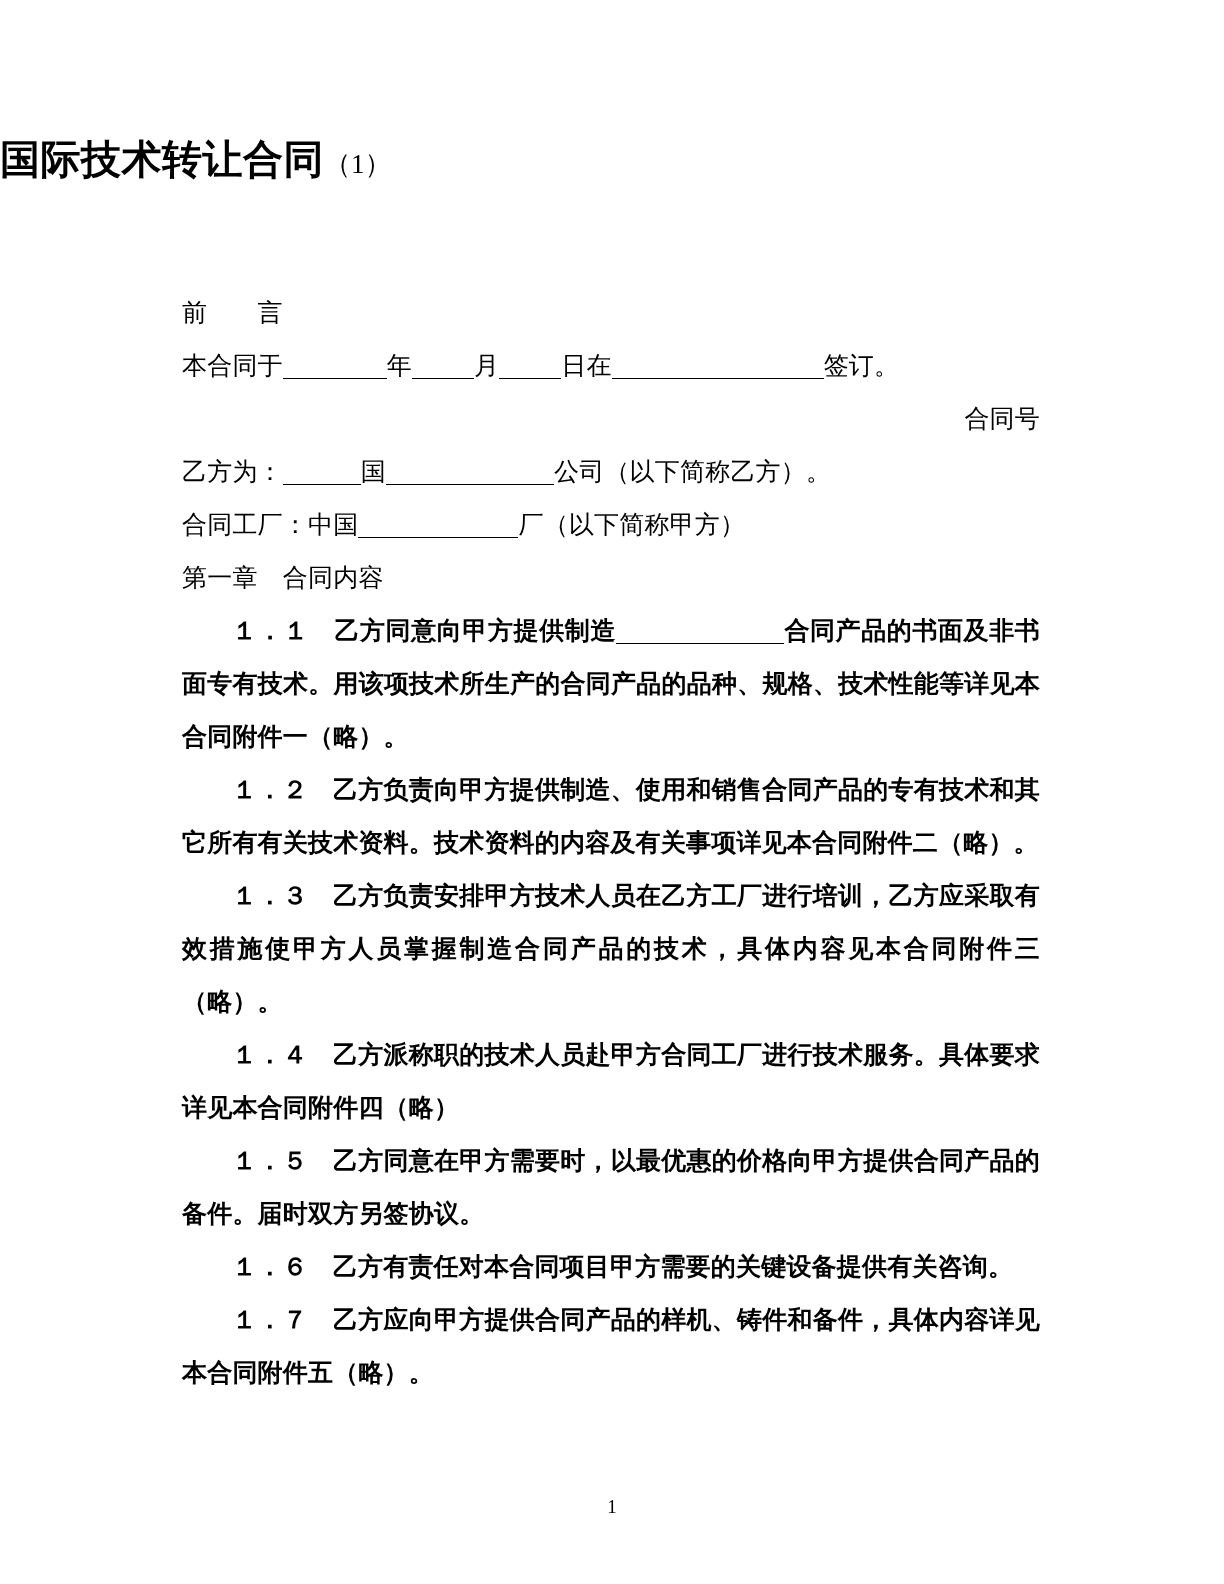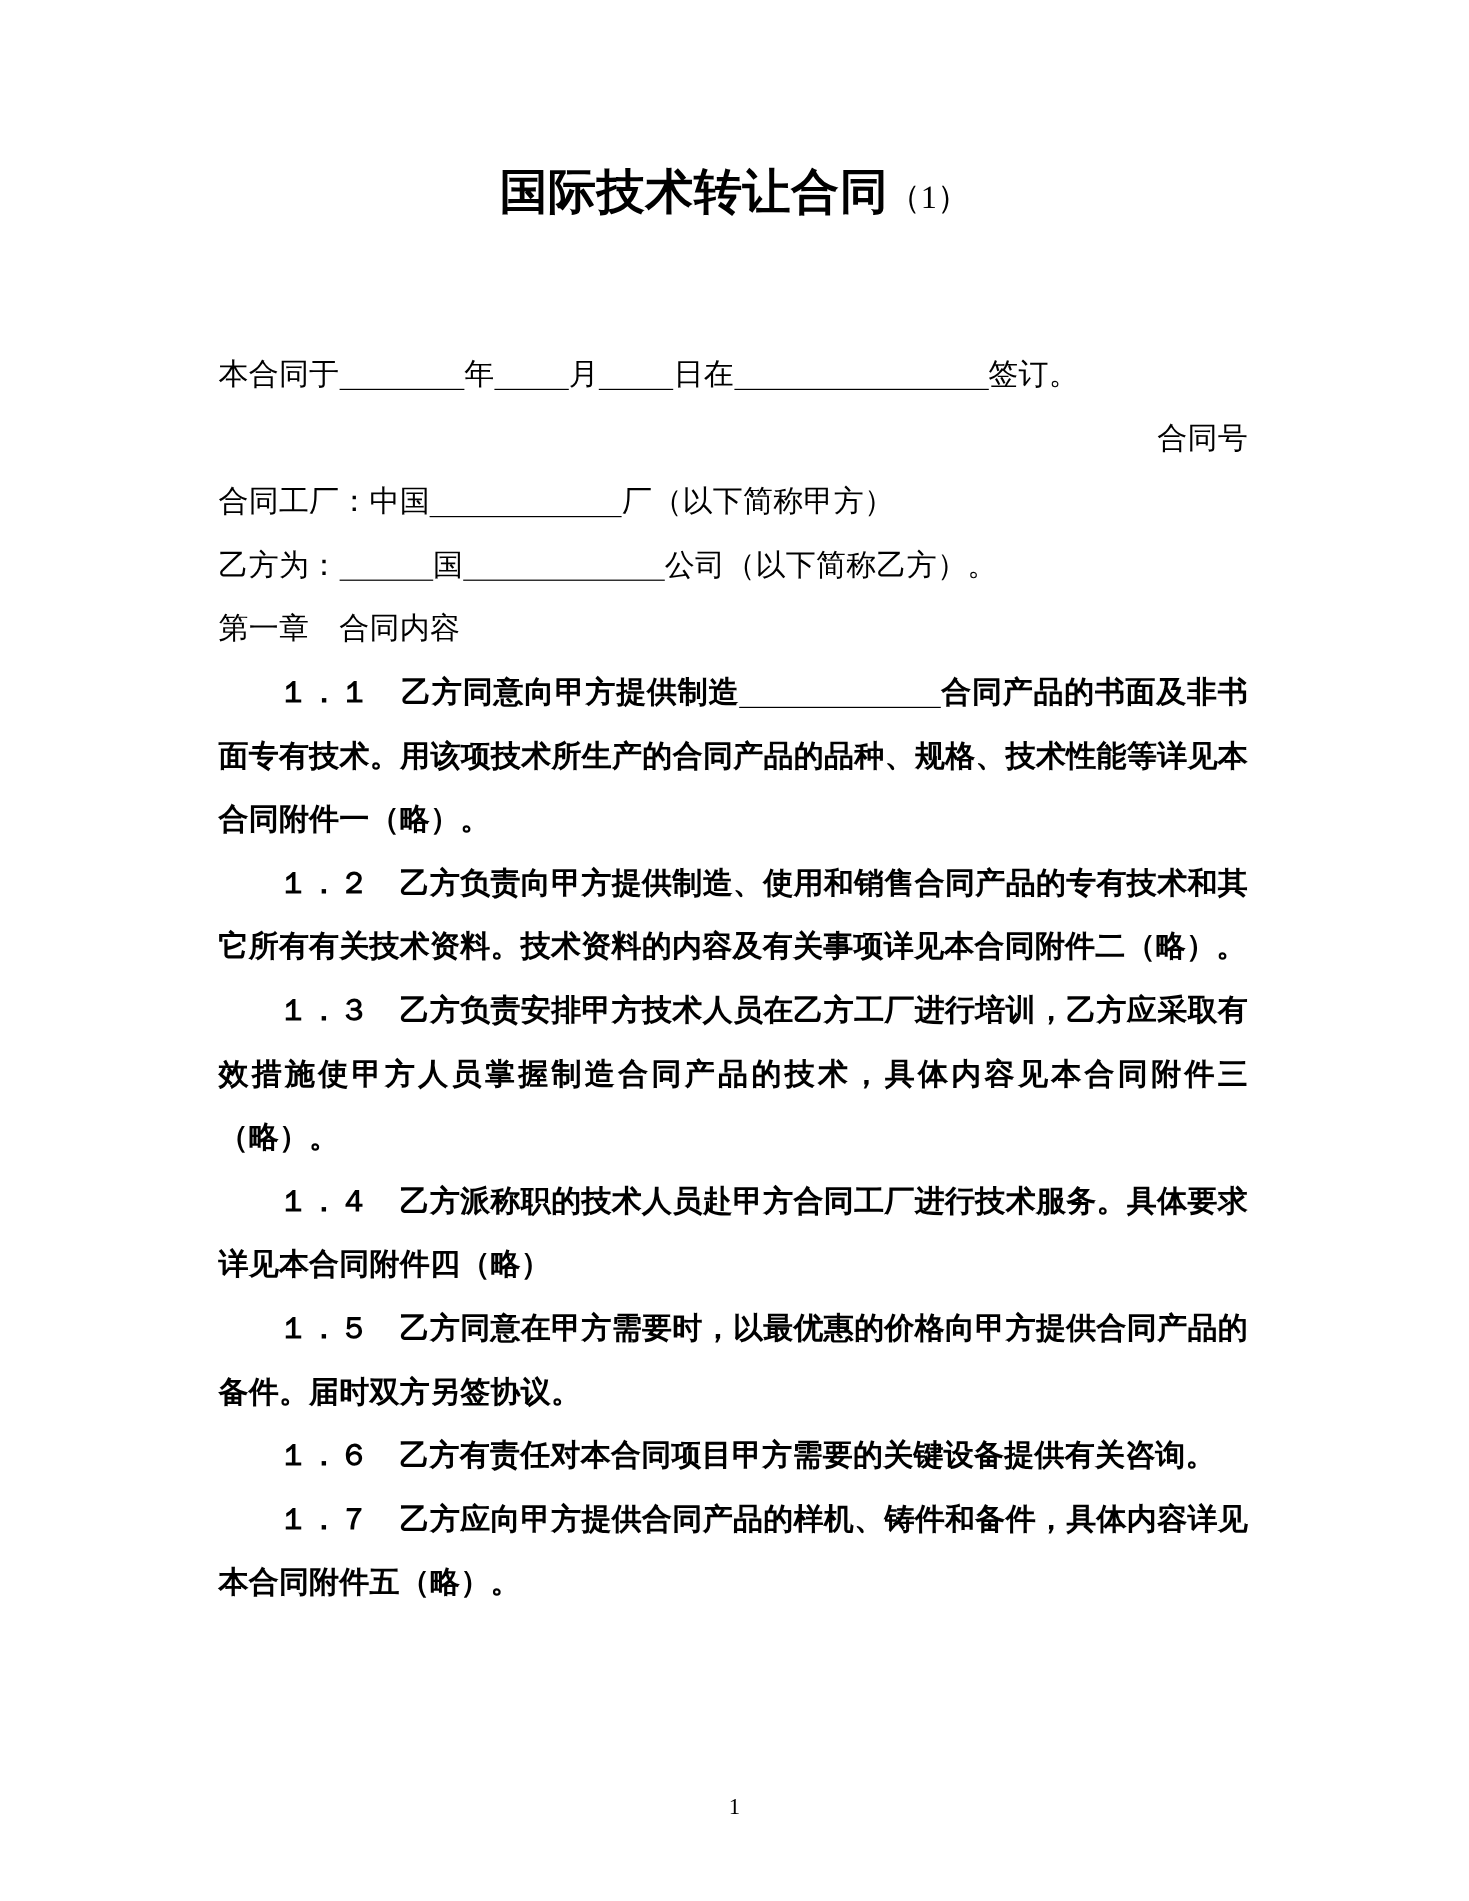--- a/index.html
+++ b/index.html
@@ -19,21 +19,20 @@
     overflow: hidden;
     box-sizing: border-box;
   }
 
   
   .doc-title {
     position: absolute;
     top: 132px;
     left: 0;
     width: 1224px;
-    text-align: center;
     white-space: nowrap;
   }
   .doc-title .main {
     font-family: "DejaVu Sans", "Liberation Sans", sans-serif;
     font-weight: 700;
     font-size: 40px;
     letter-spacing: 0.5px;
     vertical-align: baseline;
   }
   .doc-title .suffix {
@@ -104,29 +103,30 @@
 <body>
 
 <div class="page">
 
   <div class="doc-title">
     <span class="main">国际技术转让合同</span><span class="suffix">（1）</span>
   </div>
 
   <div class="body-area">
 
+    <div class="line">前　　言</div>
 
     <div class="line"><span>本合同于</span><span class="underline-blank ul-8"></span><span>年</span><span class="underline-blank ul-5"></span><span>月</span><span class="underline-blank ul-5"></span><span>日在</span><span class="underline-blank ul-16"></span><span>签订。</span></div>
 
     <div class="line right">合同号</div>
 
 
+    <div class="line"><span>乙方为：</span><span class="underline-blank ul-6"></span><span>国</span><span class="underline-blank ul-13"></span><span>公司（以下简称乙方）。</span></div>
+
     <div class="line"><span>合同工厂：中国</span><span class="underline-blank ul-12"></span><span>厂（以下简称甲方）</span></div>
-
-    <div class="line"><span>乙方为：</span><span class="underline-blank ul-6"></span><span>国</span><span class="underline-blank ul-13"></span><span>公司（以下简称乙方）。</span></div>
 
     <div class="line center">第一章　合同内容</div>
 
     <div class="para indent2"><span>１．１</span><span>　</span><span>乙方同意向甲方提供制造</span><span class="underline-blank ul-13"></span><span>合同产品的书面及非书面专有技术。用该项技术所生产的合同产品的品种、规格、技术性能等详见本合同附件一（略）。</span></div>
 
     <div class="para indent2"><span>１．２</span><span>　</span><span>乙方负责向甲方提供制造、使用和销售合同产品的专有技术和其它所有有关技术资料。技术资料的内容及有关事项详见本合同附件二（略）。</span></div>
 
     <div class="para indent2"><span>１．３</span><span>　</span><span>乙方负责安排甲方技术人员在乙方工厂进行培训，乙方应采取有效措施使甲方人员掌握制造合同产品的技术，具体内容见本合同附件三（略）。</span></div>
 
     <div class="para indent2"><span>１．４</span><span>　</span><span>乙方派称职的技术人员赴甲方合同工厂进行技术服务。具体要求详见本合同附件四（略）</span></div>

